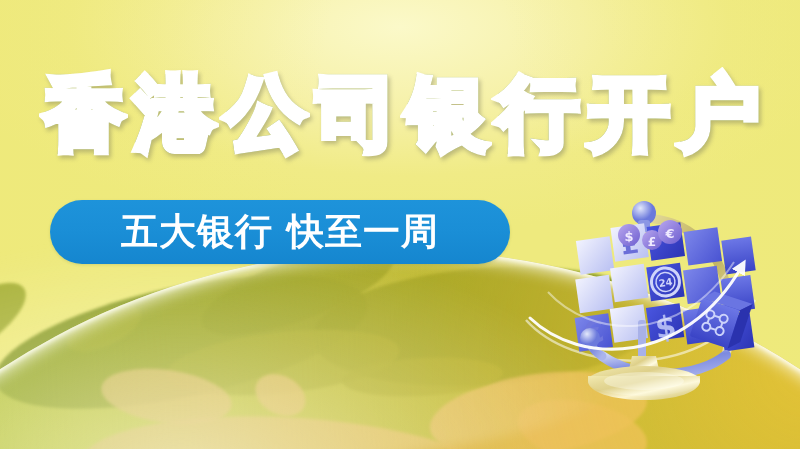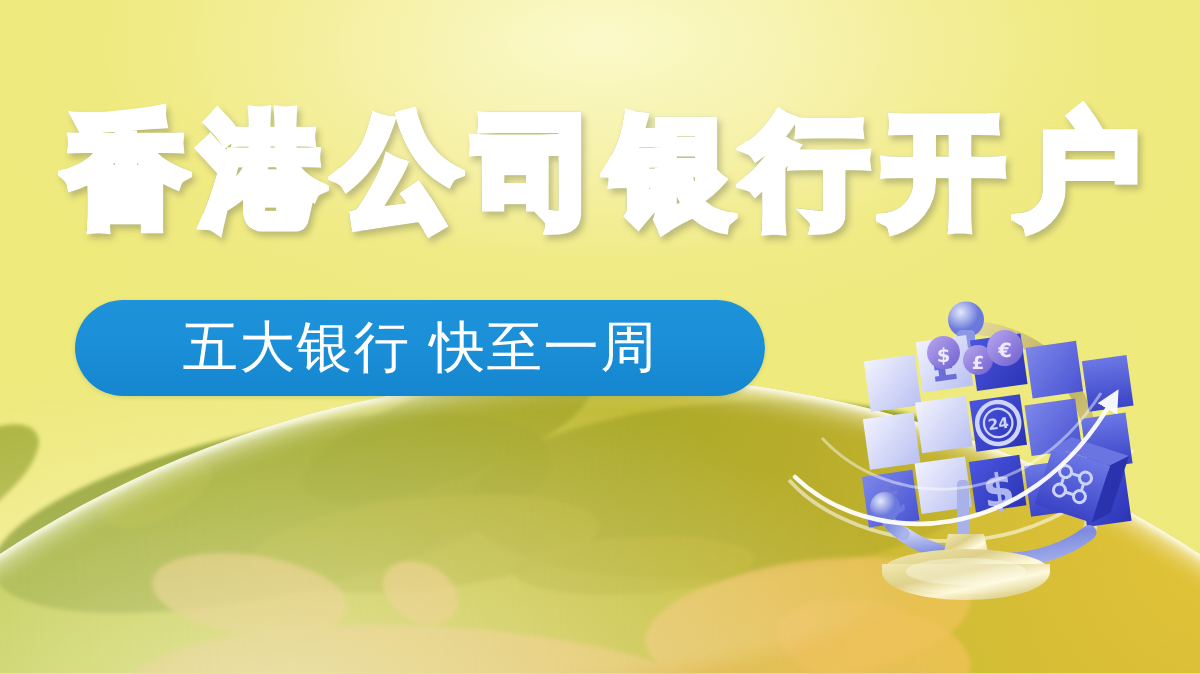--- a/index.html
+++ b/index.html
@@ -129,21 +129,21 @@
     background: linear-gradient(180deg, #1e93da 0%, #1a8ed6 50%, #1586cf 100%);
     display: flex;
     align-items: center;
     justify-content: center;
     z-index: 20;
     box-shadow: 0 1px 3px rgba(90,110,40,0.18);
   }
   .pill-text {
     color: #ffffff;
     font-size: 37px;
-    font-weight: 400;
+    font-weight: 700;
     font-family: "DejaVu Sans", "Liberation Sans", sans-serif;
     letter-spacing: 1px;
     white-space: nowrap;
   }
 
   
   .illus {
     position: absolute;
     left: 520px;
     top: 170px;

